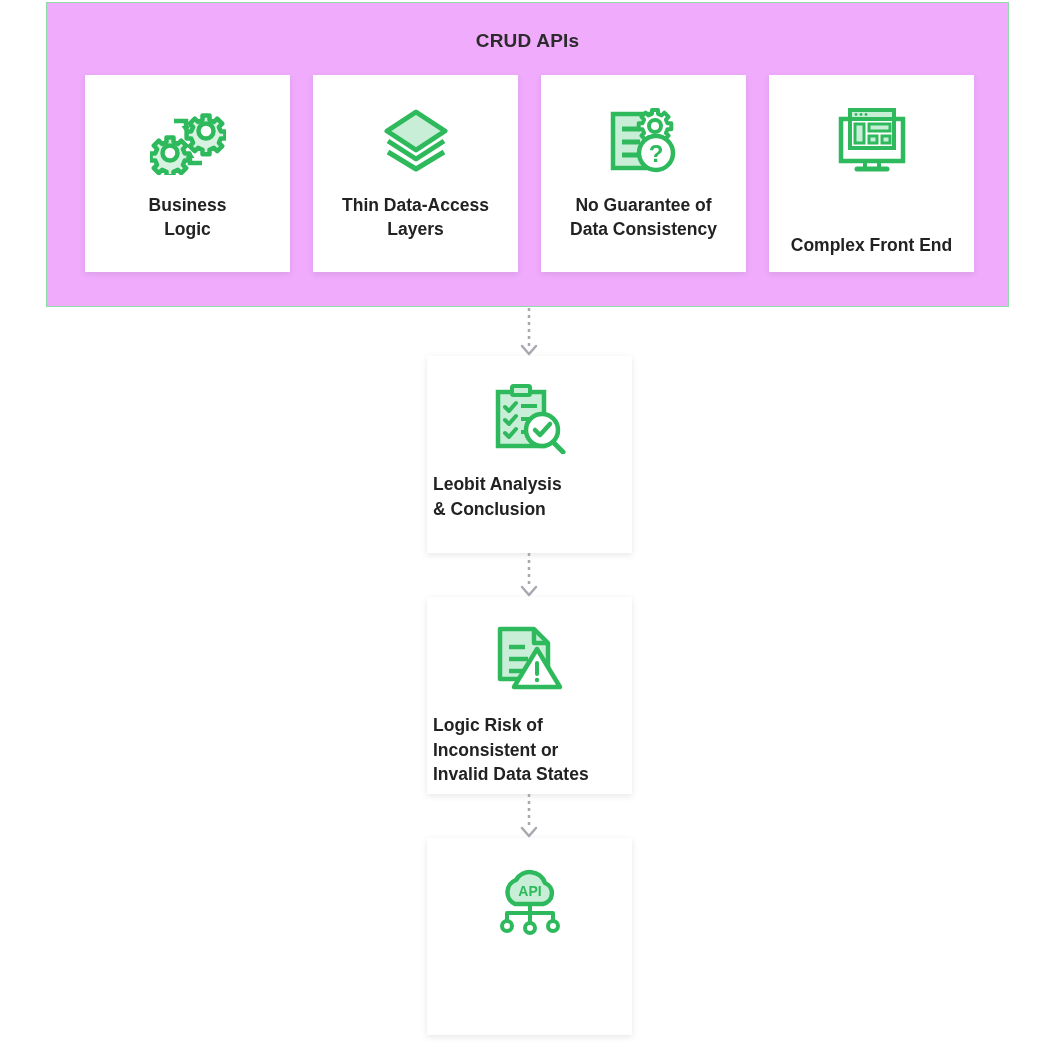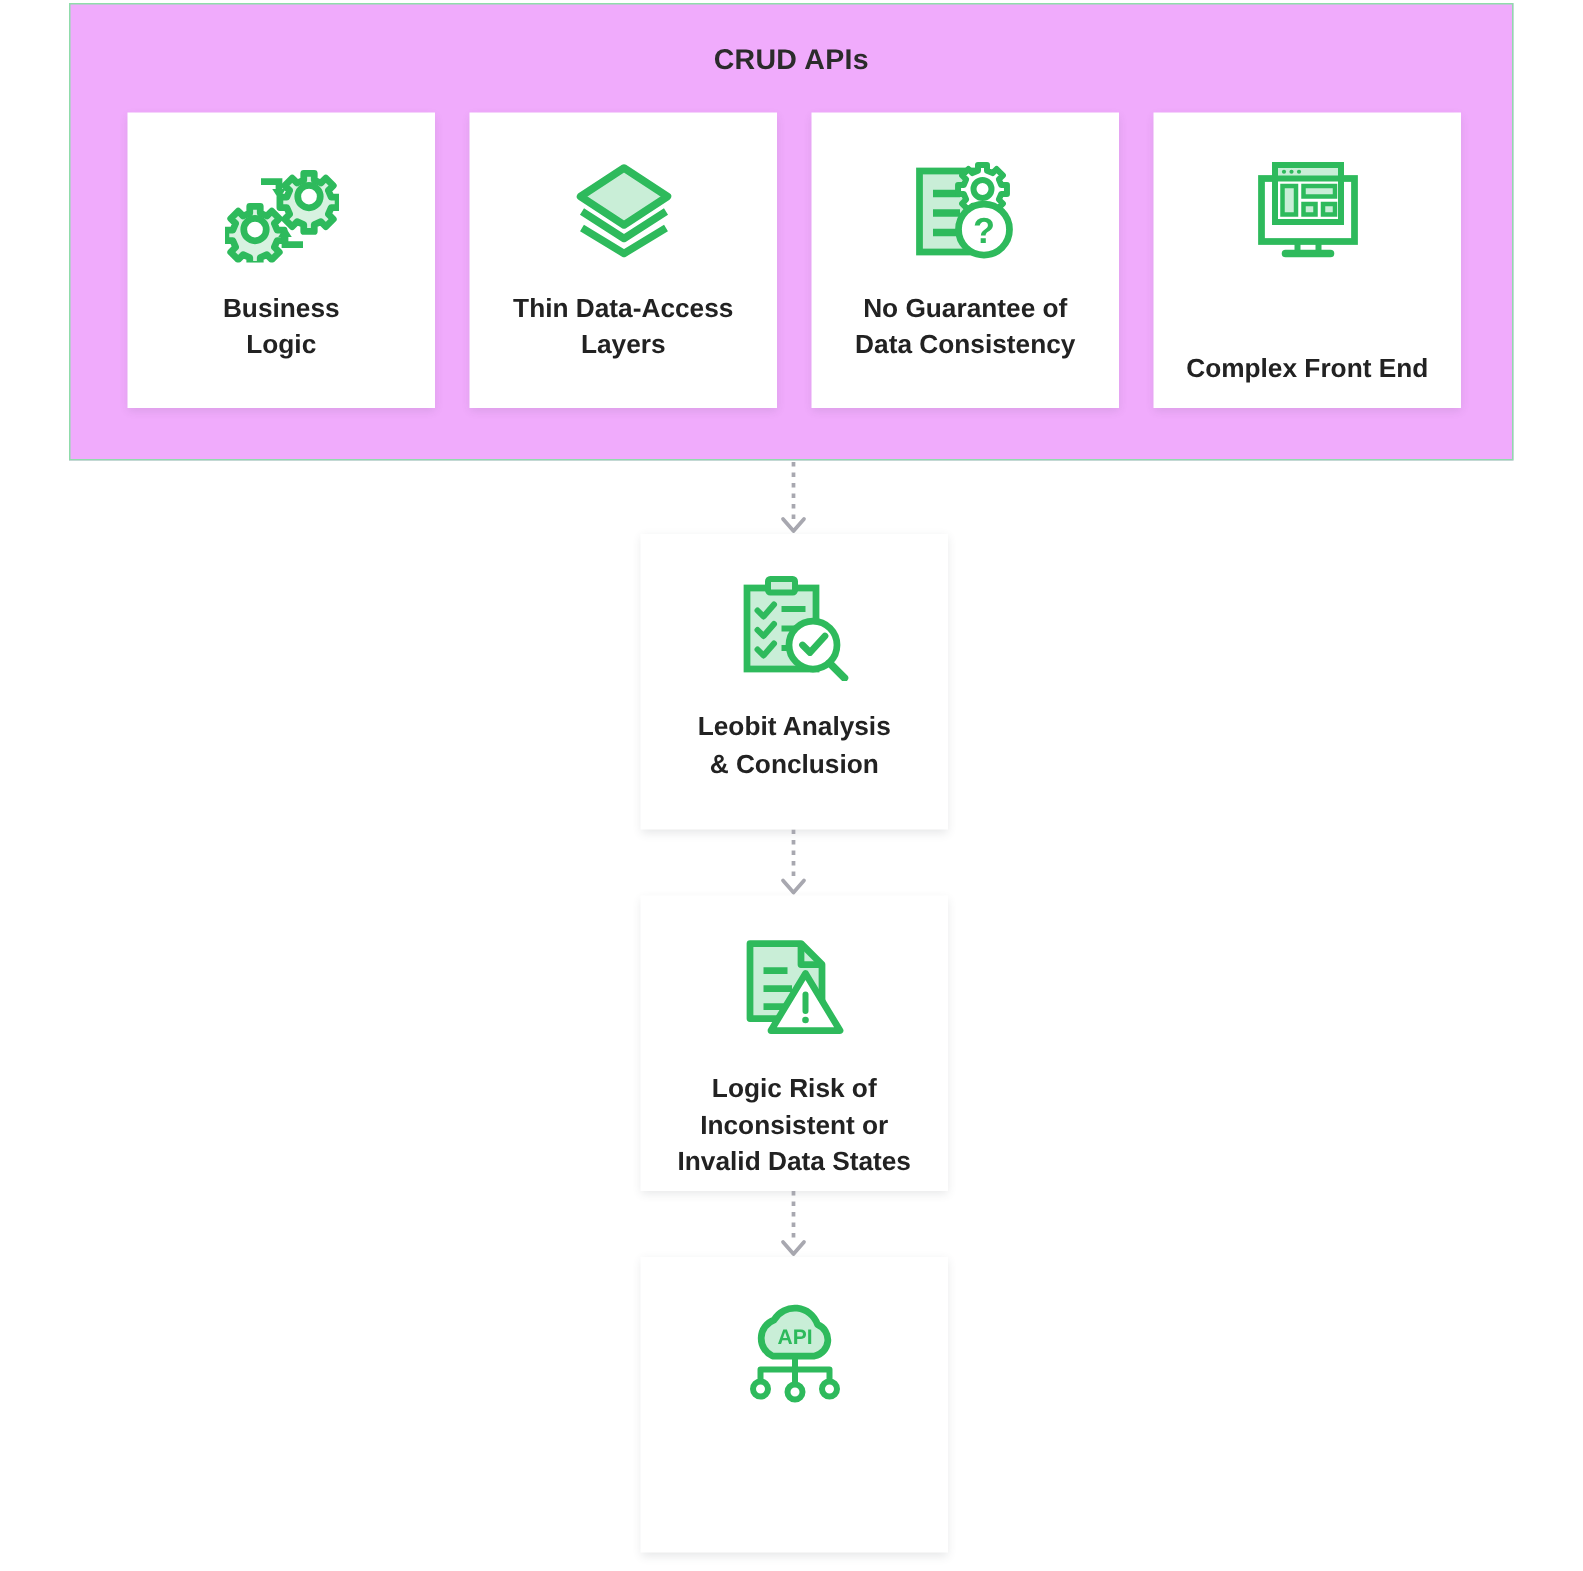--- a/index.html
+++ b/index.html
@@ -96,21 +96,21 @@
     height: 78px;
     display: flex;
     align-items: flex-start;
     justify-content: center;
   }
   .flow-label {
     position: absolute;
     top: 116px;
     left: 6px;
     right: 6px;
-    text-align: center;
+    text-align: left;
     font-size: 17.5px;
     font-weight: bold;
     color: #222222;
     line-height: 24.5px;
   }
 
   
   .connector {
     position: absolute;
     left: 519px;

